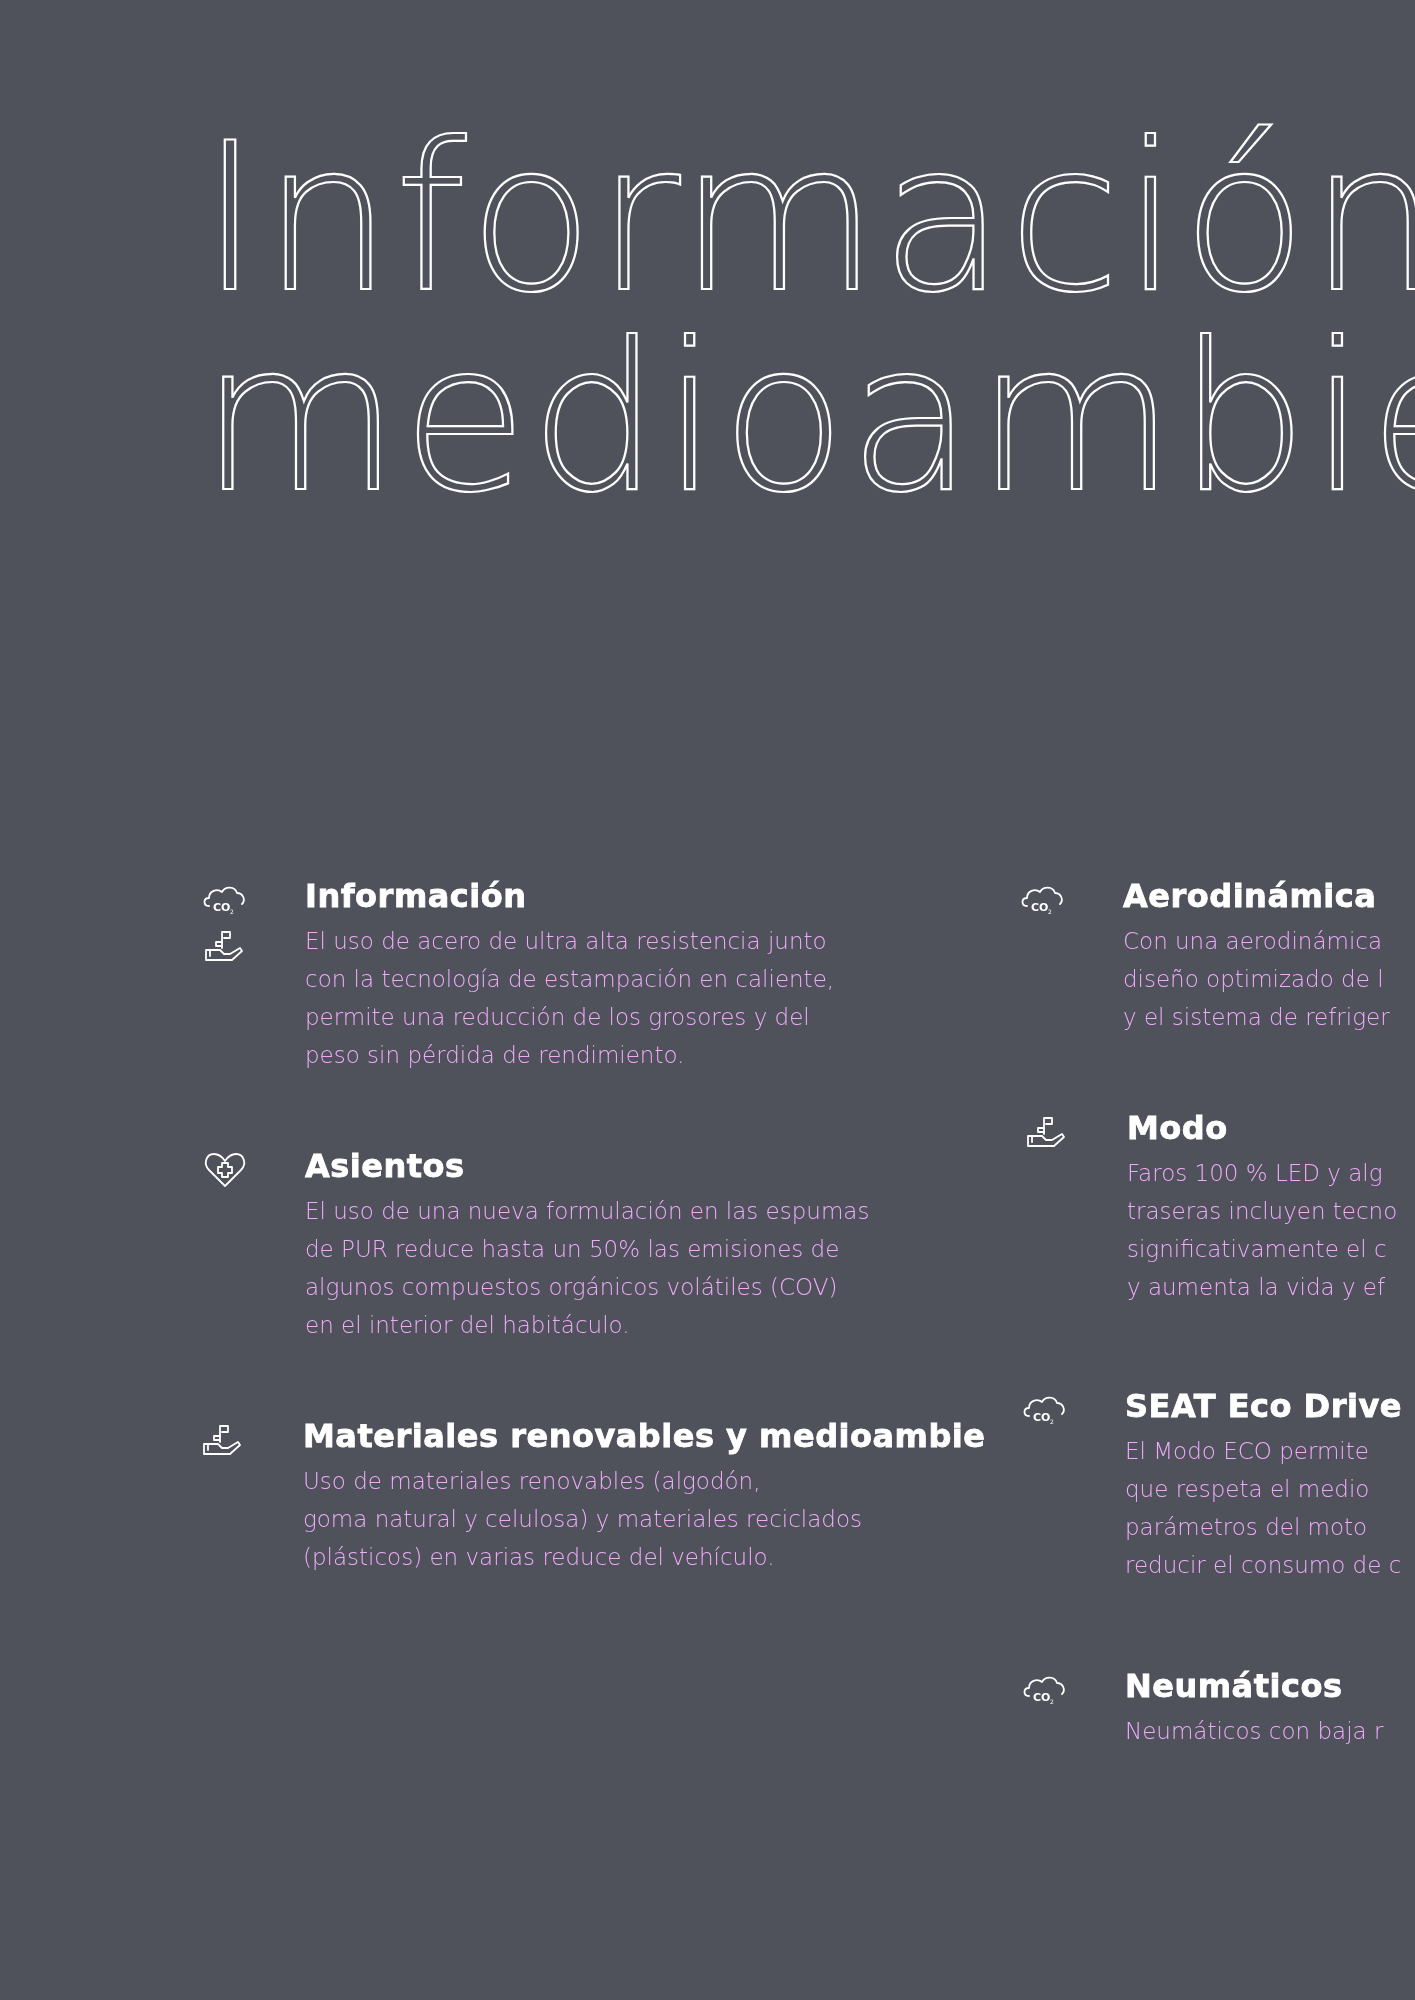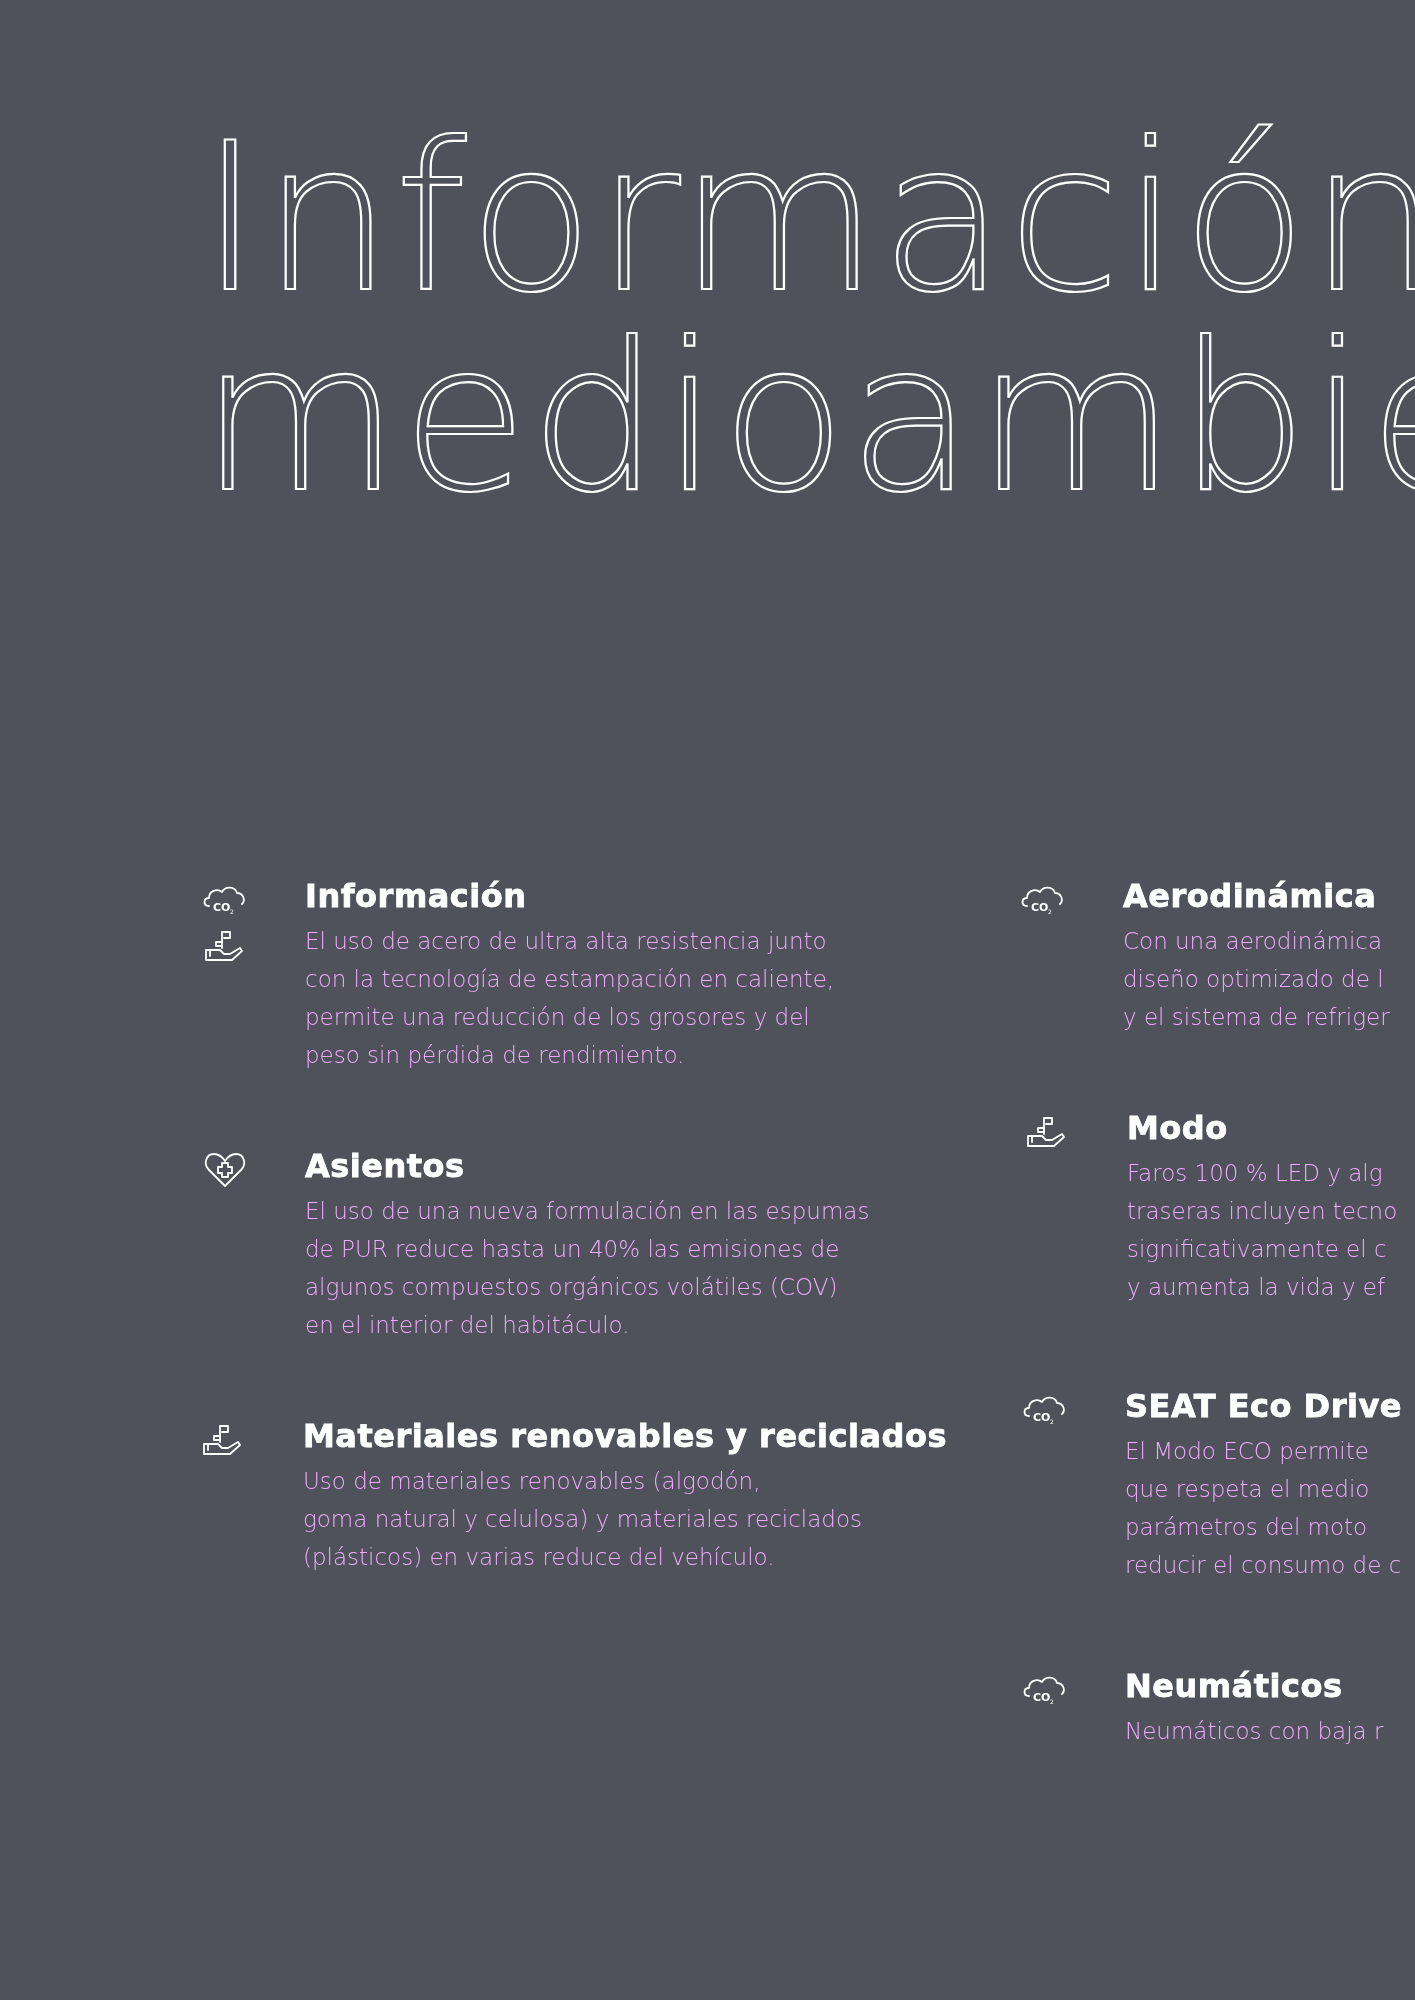--- a/index.html
+++ b/index.html
@@ -126,37 +126,37 @@
     <div class="icons">
       <span class="icon">
         <svg viewBox="0 0 50 38" fill="none" stroke="#fff" stroke-width="1.8" stroke-linecap="round" stroke-linejoin="round">
           <path d="M25 36 L9 20 C3 14 6 4 14 4 C19 4 23 8 25 11 C27 8 31 4 36 4 C44 4 47 14 41 20 Z"></path>
           <path d="M22 13 H28 V17 H32 V23 H28 V27 H22 V23 H18 V17 H22 Z"></path>
         </svg>
       </span>
     </div>
     <h2>Asientos</h2>
     <p>El uso de una nueva formulación en las espumas
-de PUR reduce hasta un 40% las emisiones de
+de PUR reduce hasta un 50% las emisiones de
 algunos compuestos orgánicos volátiles (COV)
 en el interior del habitáculo.</p>
   </section>
 
   <section class="feature" style="left:198px; top:1420px;">
     <div class="icons">
       <span class="icon">
         <svg viewBox="0 0 50 38" fill="none" stroke="#fff" stroke-width="1.8" stroke-linecap="round" stroke-linejoin="round">
           <path d="M22 22 V6 H30 V12 H24"></path>
           <path d="M22 16 H16 V20 H22"></path>
           <path d="M6 34 V24 H20 L24 28 H30 L40 22 L42 25 L32 34 Z"></path>
           <path d="M10 24 V30"></path>
         </svg>
       </span>
     </div>
-    <h2>Materiales renovables y reciclados</h2>
+    <h2>Materiales renovables y medioambie</h2>
     <p>Uso de materiales renovables (algodón,
 goma natural y celulosa) y materiales reciclados
 (plásticos) en varias reduce del vehículo.</p>
   </section>
 
   <section class="feature right" style="left:1018px; top:880px;">
     <div class="icons">
       <span class="icon">
         <svg viewBox="0 0 50 38" fill="none" stroke="#fff" stroke-width="1.8" stroke-linecap="round" stroke-linejoin="round">
           <path d="M9 26 C3 26 3 18 9 18 C9 11 17 8 22 12 C25 6 35 6 37 13 C43 13 46 20 42 24"></path>

